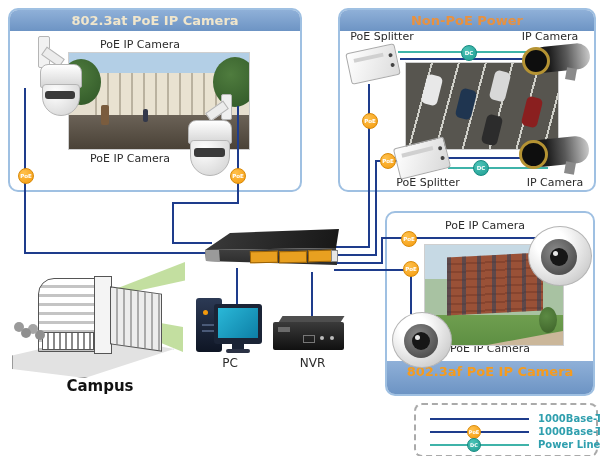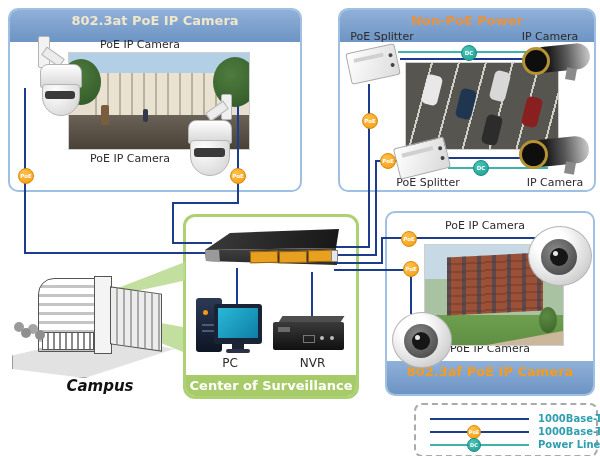--- a/index.html
+++ b/index.html
@@ -1,34 +1,34 @@
 <!DOCTYPE html>
 <html><head>
 <meta charset="utf-8">
 <style>
   html,body{margin:0;padding:0;background:#fff;}
   #stage{position:relative;width:600px;height:456px;background:#fff;overflow:hidden;
          font-family:"DejaVu Sans","Liberation Sans",sans-serif;}
   .abs{position:absolute;}
   
   .bluebox{position:absolute;background:#fff;border:2px solid #9fc0e2;border-radius:10px;}
-  .hdr{position:absolute;left:0;right:0;top:0;height:32px;border-radius:8px 8px 0 0;
+  .hdr{position:absolute;left:0;right:0;top:0;height:21px;border-radius:8px 8px 0 0;
        background:linear-gradient(#8fb0d8,#6d94c4);text-align:center;
        font-size:13px;font-weight:bold;line-height:21px;}
   .hdr.pale{color:#f0e6cc;}
   .hdr.orange{color:#e8913f;}
   .bftr{position:absolute;left:0;right:0;bottom:0;height:33px;border-radius:0 0 8px 8px;
        background:linear-gradient(#8fb0d8,#6d94c4);text-align:center;
        font-size:13px;font-weight:bold;line-height:21px;color:#f59b1e;}
   .greenbox{position:absolute;background:#fff;border:3px solid #abd173;border-radius:12px;}
   .gftr{position:absolute;left:0;right:0;bottom:0;height:21px;border-radius:0 0 9px 9px;
        background:#a6cb68;color:#fff;text-align:center;font-size:13px;font-weight:bold;line-height:21px;}
   .gstitle{position:absolute;text-align:center;color:#16418c;font-size:15px;font-weight:bold;letter-spacing:.5px;}
   .lbl{position:absolute;color:#2b2b2b;font-size:11px;text-align:center;white-space:nowrap;}
-  .biglbl{position:absolute;color:#111;font-size:15px;font-weight:bold;text-align:center;font-style:italic;}
+  .biglbl{position:absolute;color:#111;font-size:15px;font-weight:bold;text-align:center;}
   
   .ln{position:absolute;background:#1e3c8c;z-index:3;}
   .ln.teal{background:#3fb3a9;}
   
   .badge{position:absolute;width:14px;height:14px;border-radius:50%;z-index:5;
          background:radial-gradient(circle at 35% 30%,#ffc14d,#f49a0c);border:1px solid #d98a08;
          color:#fff;font-size:5.5px;font-weight:bold;text-align:center;line-height:14px;}
   .badge.dc{background:radial-gradient(circle at 35% 30%,#4cc4b8,#1f9d92);border-color:#158a80;}
   
   #legend{position:absolute;left:414px;top:403px;width:180px;height:50px;background:#fff;
@@ -118,23 +118,20 @@
     <div class="abs" style="left:2px;top:7px;width:22px;height:22px;border-radius:50%;background:#0e0e0e;border:3px solid #b59333;"></div>
     <div class="abs" style="left:46px;top:28px;width:10px;height:12px;background:#8a8a8a;transform:rotate(10deg);"></div>
   </div>
 
   <div class="dev" style="left:517px;top:132px;width:76px;height:44px;">
     <div class="abs" style="left:12px;top:6px;width:60px;height:27px;border-radius:13px;background:linear-gradient(90deg,#1c1c1c 0 30%,#5a5a5a 60%,#c9c9c9);transform:rotate(-6deg);"></div>
     <div class="abs" style="left:2px;top:8px;width:23px;height:23px;border-radius:50%;background:#0e0e0e;border:3px solid #b59333;"></div>
     <div class="abs" style="left:48px;top:30px;width:10px;height:12px;background:#8a8a8a;transform:rotate(10deg);"></div>
   </div>
 
-  <div class="greenbox" style="left:183px;top:214px;width:170px;height:179px;">
-    <div class="gftr">Center of Surveillance</div>
-  </div>
 
   <div class="dev" style="left:202px;top:228px;width:140px;height:50px;">
     <div class="abs" style="left:0;top:0;width:140px;height:50px;clip-path:polygon(3px 22px,28px 5px,137px 1px,134px 20px);background:linear-gradient(105deg,#3c3c3c,#141414);"></div>
     <div class="abs" style="left:0;top:0;width:140px;height:50px;clip-path:polygon(3px 22px,134px 20px,135px 37px,4px 33px);background:linear-gradient(#5a5a5a,#1a1a1a);"></div>
     <div class="abs" style="left:0;top:0;width:140px;height:50px;clip-path:polygon(3px 22px,17px 22px,18px 34px,4px 33px);background:#9a9a9a;"></div>
     <div class="abs" style="left:48px;top:23px;width:26px;height:10px;background:#e8a020;border:1px solid #9a6206;transform:rotate(-1deg);"></div>
     <div class="abs" style="left:77px;top:23px;width:26px;height:10px;background:#e8a020;border:1px solid #9a6206;transform:rotate(-1deg);"></div>
     <div class="abs" style="left:106px;top:22px;width:22px;height:10px;background:#e8a020;border:1px solid #9a6206;transform:rotate(-1deg);"></div>
     <div class="abs" style="left:129px;top:22px;width:5px;height:10px;background:#e6e6e6;border:1px solid #888;"></div>
   </div>

